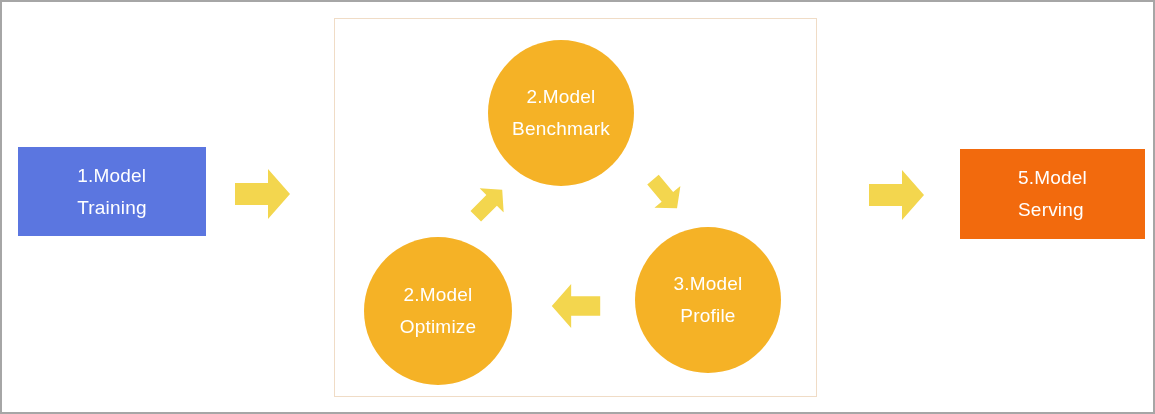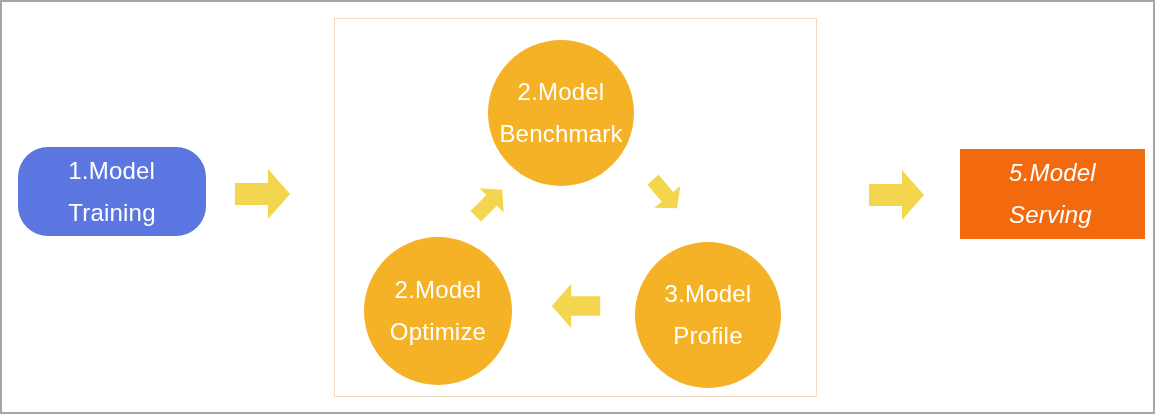--- a/index.html
+++ b/index.html
@@ -26,58 +26,56 @@
     box-sizing: border-box;
     border: 1px solid #f0dcc6;
     background: transparent;
   }
   .node {
     position: absolute;
     display: flex;
     align-items: center;
     justify-content: center;
     color: #ffffff;
-    font-size: 24px;
-    line-height: 42px;
+    font-size: 19px;
+    line-height: 32px;
     letter-spacing: 0.2px;
   }
   .node .node-label {
     white-space: pre-line;
   }
   .node .node-label.align-left { text-align: left; }
   .node .node-label.align-center { text-align: center; }
   .node.rect-training {
     left: 16px;
     top: 145px;
     width: 188px;
     height: 89px;
     background: #5b76e0;
-    border-radius: 30px;
   }
   .node.rect-serving {
     left: 958px;
     top: 147px;
     width: 185px;
     height: 90px;
     background: #f26a0d;
-    font-style: italic;
   }
   .node.circle {
     border-radius: 50%;
     background: #f5b226;
   }
   .node.circle-benchmark {
     left: 486px;
     top: 38px;
     width: 146px;
     height: 146px;
   }
   .node.circle-profile {
     left: 633px;
-    top: 240px;
+    top: 225px;
     width: 146px;
     height: 146px;
   }
   .node.circle-optimize {
     left: 362px;
     top: 235px;
     width: 148px;
     height: 148px;
   }
   .arrow {

